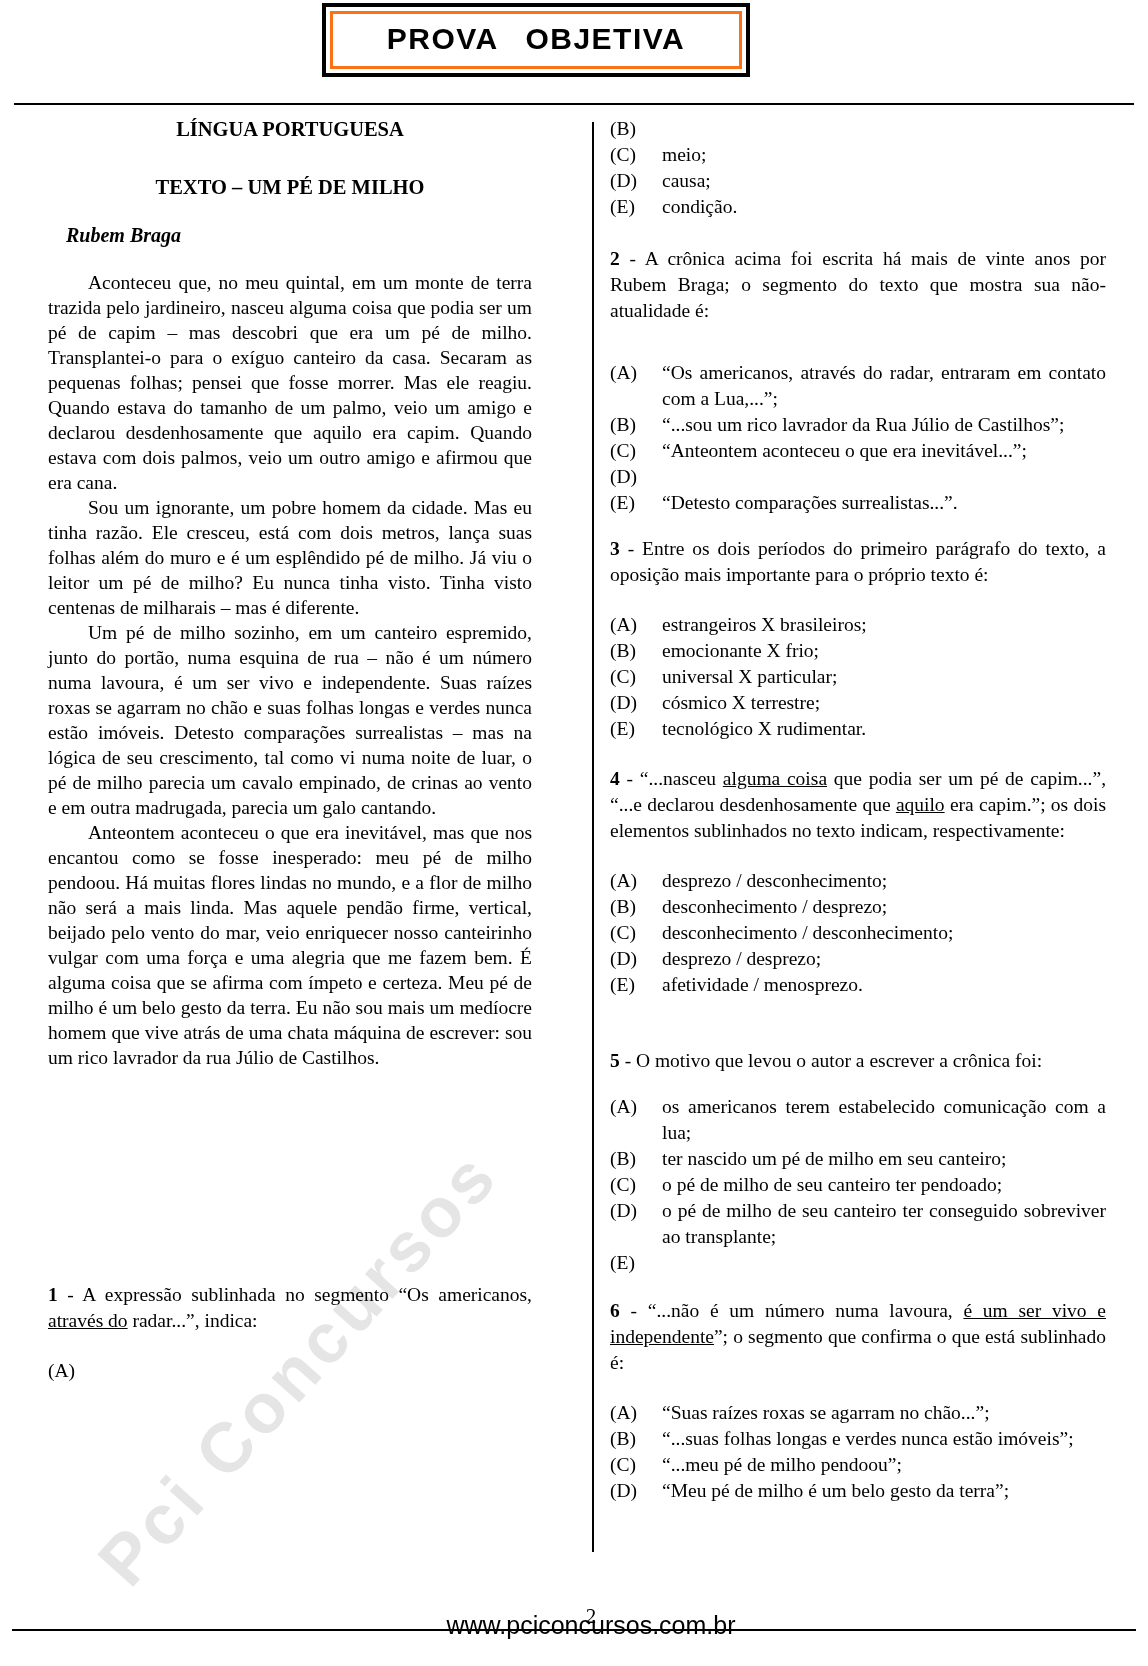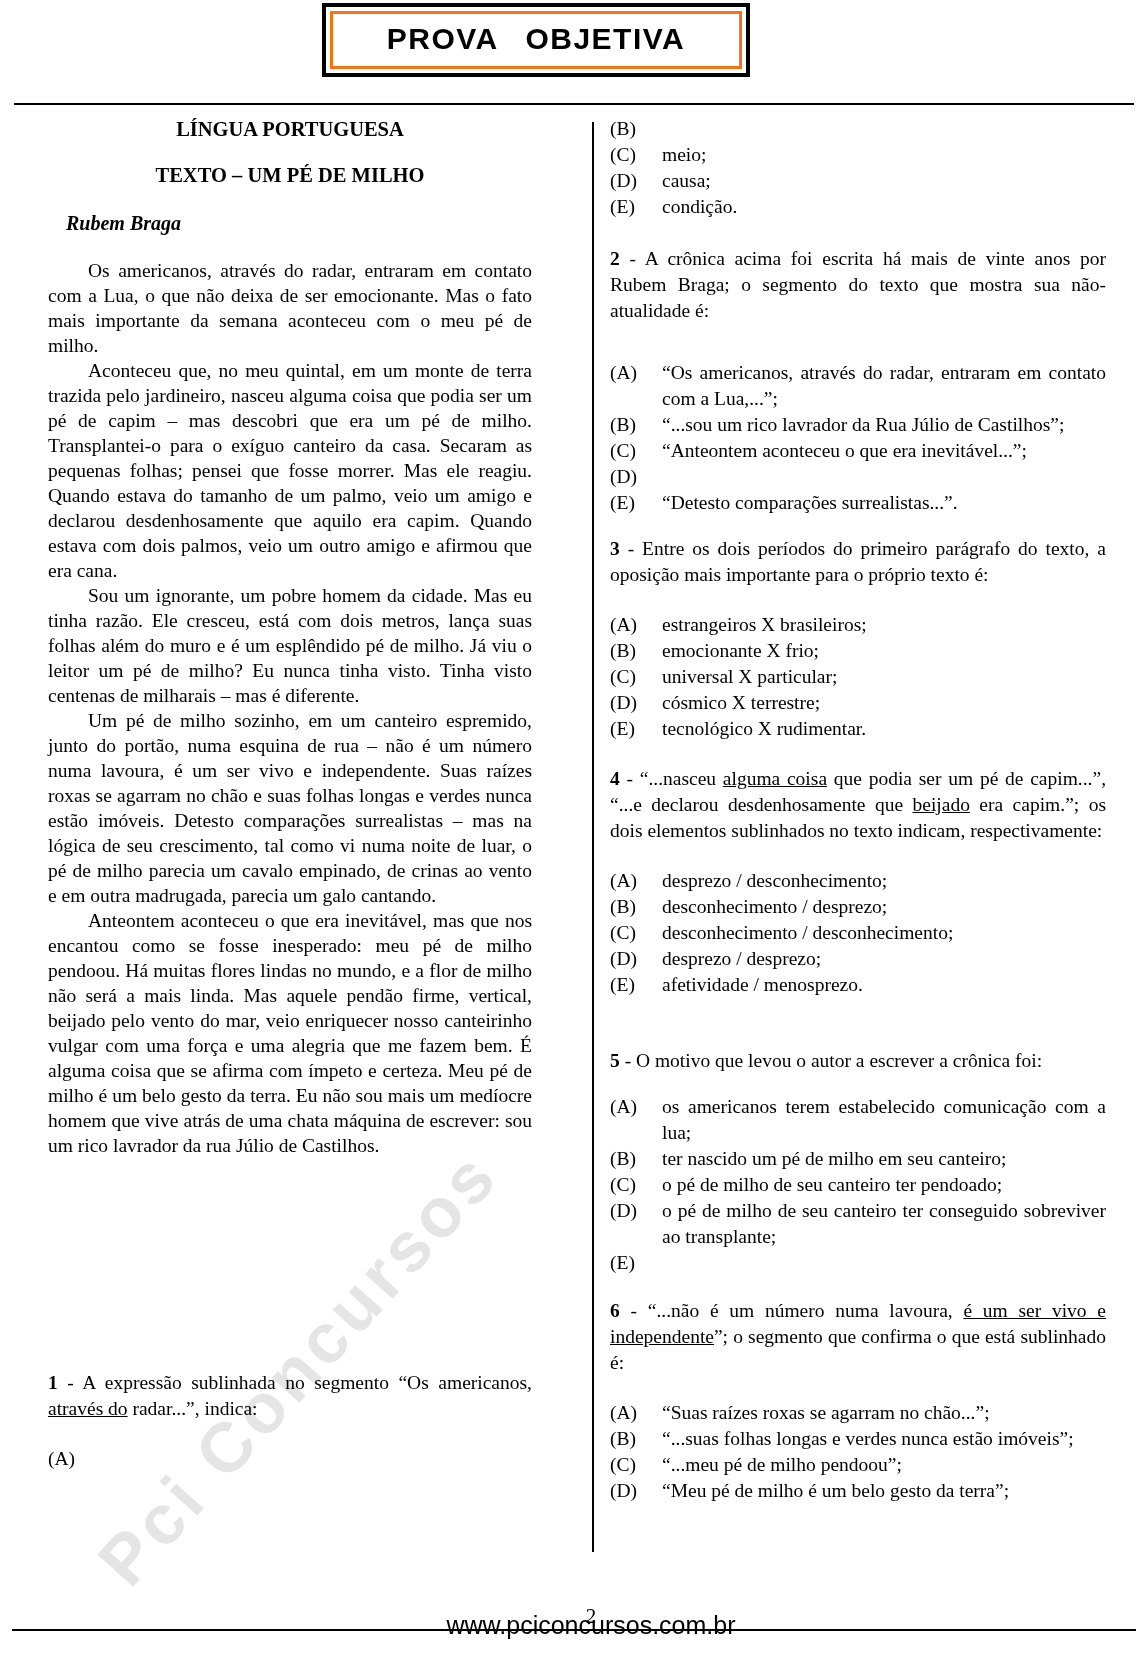--- a/index.html
+++ b/index.html
@@ -32,21 +32,21 @@
     font-size:70px; letter-spacing:5px; color:#e5e5e5;
     white-space:nowrap; z-index:0;
   }
 
   .left-col  { position:absolute; left:48px;  top:116px; width:484px; z-index:1; }
   .right-col { position:absolute; left:610px; top:116px; width:496px; z-index:1; }
 
   .section-title, .text-title {
     text-align:center; font-weight:bold; font-size:20.5px; line-height:26px;
   }
-  .section-title { margin-bottom:20px; }
+  .section-title { margin-bottom:32px; }
   .text-title    { margin-bottom:22px; }
   .author {
     font-style:italic; font-size:20px; line-height:26px;
     padding-left:18px; margin-bottom:22px;font-weight:bold;
   }
 
   .body-par {
     font-size:19.5px; line-height:25px; text-align:justify; text-indent:40px;
   }
 
@@ -95,21 +95,20 @@
   <div class="watermark">Pci Concursos</div>
   <div class="col-divider"></div>
 
   <div class="left-col">
     <div class="section-title">LÍNGUA PORTUGUESA</div>
     <div class="text-title">TEXTO – UM PÉ DE MILHO</div>
     <div class="author">Rubem Braga</div>
 
     <div class="paragraphs">
 
-        <p class="body-par">Os americanos, através do radar, entraram em contato com a Lua, o que não deixa de ser emocionante. Mas o fato mais importante da semana aconteceu com o meu pé de milho.</p>
 
         <p class="body-par">Aconteceu que, no meu quintal, em um monte de terra trazida pelo jardineiro, nasceu alguma coisa que podia ser um pé de capim – mas descobri que era um pé de milho. Transplantei-o para o exíguo canteiro da casa. Secaram as pequenas folhas; pensei que fosse morrer. Mas ele reagiu. Quando estava do tamanho de um palmo, veio um amigo e declarou desdenhosamente que aquilo era capim. Quando estava com dois palmos, veio um outro amigo e afirmou que era cana.</p>
 
         <p class="body-par">Sou um ignorante, um pobre homem da cidade. Mas eu tinha razão. Ele cresceu, está com dois metros, lança suas folhas além do muro e é um esplêndido pé de milho. Já viu o leitor um pé de milho? Eu nunca tinha visto. Tinha visto centenas de milharais – mas é diferente.</p>
 
         <p class="body-par">Um pé de milho sozinho, em um canteiro espremido, junto do portão, numa esquina de rua – não é um número numa lavoura, é um ser vivo e independente. Suas raízes roxas se agarram no chão e suas folhas longas e verdes nunca estão imóveis. Detesto comparações surrealistas – mas na lógica de seu crescimento, tal como vi numa noite de luar, o pé de milho parecia um cavalo empinado, de crinas ao vento e em outra madrugada, parecia um galo cantando.</p>
 
         <p class="body-par">Anteontem aconteceu o que era inevitável, mas que nos encantou como se fosse inesperado: meu pé de milho pendoou. Há muitas flores lindas no mundo, e a flor de milho não será a mais linda. Mas aquele pendão firme, vertical, beijado pelo vento do mar, veio enriquecer nosso canteirinho vulgar com uma força e uma alegria que me fazem bem. É alguma coisa que se afirma com ímpeto e certeza. Meu pé de milho é um belo gesto da terra. Eu não sou mais um medíocre homem que vive atrás de uma chata máquina de escrever: sou um rico lavrador da rua Júlio de Castilhos.</p>
       </div>
 
@@ -203,21 +202,21 @@
           </div>
 
           <div class="opt">
             <span class="opt-label">(E)</span>
             <span class="opt-text">tecnológico X rudimentar.</span>
           </div>
         </div>
     </div>
 
     <div class="question q4">
-      <p class="prompt"><span class="b">4</span><span> - “...nasceu </span><span class="u">alguma coisa</span><span> que podia ser um pé de capim...”, “...e declarou desdenhosamente que </span><span class="u">beijado</span><span> era capim.”; os dois elementos sublinhados no texto indicam, respectivamente:</span></p>
+      <p class="prompt"><span class="b">4</span><span> - “...nasceu </span><span class="u">alguma coisa</span><span> que podia ser um pé de capim...”, “...e declarou desdenhosamente que </span><span class="u">aquilo</span><span> era capim.”; os dois elementos sublinhados no texto indicam, respectivamente:</span></p>
       <div class="opts">
 
           <div class="opt">
             <span class="opt-label">(A)</span>
             <span class="opt-text">desprezo / desconhecimento;</span>
           </div>
 
           <div class="opt">
             <span class="opt-label">(B)</span>
             <span class="opt-text">desconhecimento / desprezo;</span>

